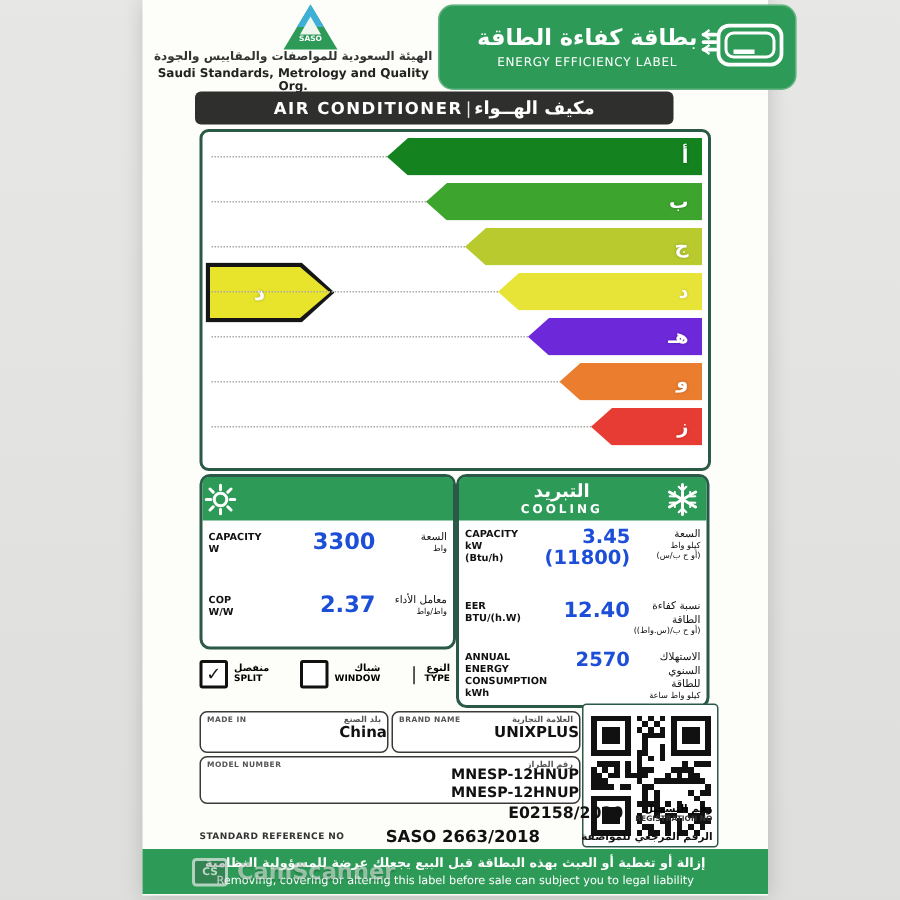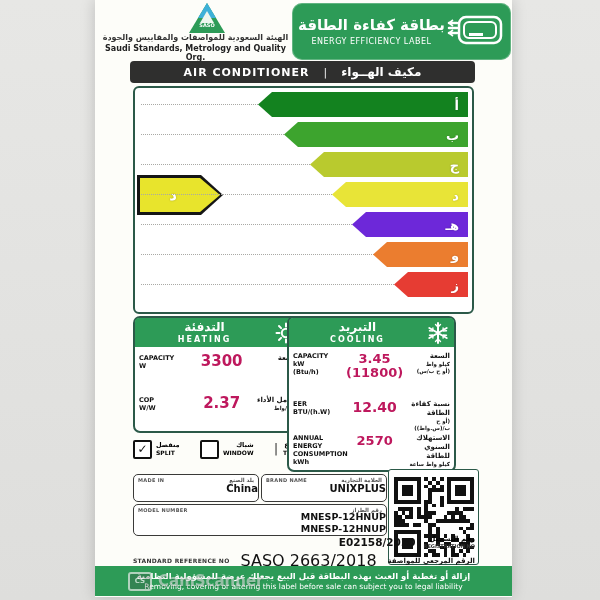--- a/index.html
+++ b/index.html
@@ -7,57 +7,57 @@
        font-family:"DejaVu Sans",sans-serif;-webkit-font-smoothing:antialiased;}
   .stage{position:relative;width:600px;height:600px;background:linear-gradient(180deg,#e7e7e5,#dededc);}
   .abs{position:absolute;}
   .card{left:95px;top:0;width:417px;height:597px;background:#fdfdf9;
         box-shadow:0 0 14px rgba(0,0,0,.18);}
   
   .org-logo{left:188px;top:2px;width:38px;height:32px;}
   .org-ar{left:98px;top:33px;width:195px;text-align:center;font-size:8px;font-weight:bold;color:#333;direction:rtl;}
   .org-en{left:98px;top:44px;width:195px;text-align:center;font-size:8px;font-weight:bold;color:#222;}
   .hdr-green{left:292px;top:3px;width:219px;height:57px;background:#2d9b57;border-radius:10px;
-             box-shadow:inset 0 0 0 1px rgba(255,255,255,.25);display:flex;align-items:center;}
+             box-shadow:inset 0 0 0 1px rgba(255,255,255,.25);display:flex;align-items:center;padding-left:20px;}
   .hdr-text{flex:1;text-align:center;color:#fff;padding-left:6px;}
   .hdr-title-ar{font-size:15px;font-weight:bold;direction:rtl;line-height:1.1;}
   .hdr-title-en{font-size:8px;font-weight:normal;letter-spacing:.5px;margin-top:3px;}
   .ac-icon{width:62px;height:46px;margin-right:4px;flex:0 0 auto;}
-  .prod-bar{left:130px;top:61px;width:345px;height:22px;background:#2f2f2e;border-radius:4px;
-            display:flex;align-items:center;justify-content:center;gap:14px;color:#fff;}
+  .prod-bar{left:130px;top:61px;width:319px;height:22px;background:#2f2f2e;border-radius:4px;
+            display:flex;align-items:center;justify-content:center;gap:2px;color:#fff;}
   .prod-en{font-size:11px;font-weight:bold;letter-spacing:1px;}
   .prod-sep{font-size:11px;opacity:.9;}
   .prod-ar{font-size:12px;font-weight:bold;direction:rtl;}
   
   .rating-box{left:133px;top:86px;width:337px;height:224px;background:#fff;
               border:2px solid #2b5948;border-radius:6px;}
   .dotline{position:absolute;left:6px;right:6px;border-top:1px dotted #a9a9a5;}
   .grade-bar{position:absolute;right:4px;height:25px;clip-path:polygon(14px 0,100% 0,100% 100%,14px 100%,0 50%);}
   .grade-letter{position:absolute;right:9px;top:50%;transform:translateY(-50%);
                 color:#fff;font-weight:bold;font-size:13px;direction:rtl;text-shadow:0 0 2px rgba(0,0,0,.25);}
   .marker{left:2px;top:88px;width:86px;height:40px;background:#151515;
           clip-path:polygon(0 0,calc(100% - 22px) 0,100% 50%,calc(100% - 22px) 100%,0 100%);}
   .marker-in{position:absolute;left:3px;top:3px;right:3px;bottom:3px;background:#e8e42c;
              clip-path:polygon(0 0,calc(100% - 20px) 0,100% 50%,calc(100% - 20px) 100%,0 100%);
              display:flex;align-items:center;justify-content:center;}
   .marker-letter{color:#fff;font-weight:bold;font-size:15px;direction:rtl;padding-right:14px;text-shadow:0 0 2px rgba(0,0,0,.3);}
   
   .panel{background:#fff;border:2px solid #2b5948;border-radius:7px;}
   .panel-heating{left:133px;top:316px;width:167px;height:113px;}
-  .panel-cooling{left:287px;top:316px;width:165px;height:152px;}
+  .panel-cooling{left:304px;top:316px;width:165px;height:152px;}
   .panel-hdr{position:absolute;left:0;right:0;top:0;height:29px;background:#2d9b57;
              border-radius:4px 4px 0 0;display:flex;align-items:center;}
   .panel-hdr-text{flex:1;text-align:center;color:#fff;}
   .panel-title-ar{font-size:12px;font-weight:bold;direction:rtl;line-height:1;}
   .panel-title-en{font-size:8px;font-weight:bold;letter-spacing:2px;margin-top:2px;}
   .panel-icon{width:24px;height:24px;margin-right:4px;flex:0 0 auto;}
   .prow{position:absolute;left:4px;right:4px;display:flex;align-items:flex-start;}
   .prow-en{width:34%;font-size:6.5px;font-weight:bold;color:#111;line-height:1.25;}
-  .prow-val{flex:1;text-align:center;font-weight:bold;color:#be185d;line-height:1.05;}
-  .prow-ar{width:30%;font-size:7px;font-weight:bold;color:#111;direction:rtl;line-height:1.3;}
+  .prow-val{flex:1;text-align:right;font-weight:bold;color:#1d4ed8;line-height:1.05;}
+  .prow-ar{width:30%;font-size:7px;font-weight:normal;color:#111;direction:rtl;line-height:1.3;}
   .v15{font-size:15px;} .v13{font-size:13px;} .v14{font-size:14px;}
   
   .type-row{left:133px;top:436px;width:167px;height:26px;display:flex;align-items:center;justify-content:space-between;}
   .type-opt{display:flex;align-items:center;gap:4px;}
   .chk{width:15px;height:15px;border:2px solid #111;border-radius:2px;background:#fff;
        display:flex;align-items:center;justify-content:center;font-size:12px;font-weight:bold;color:#111;}
   .opt-lbls{display:flex;flex-direction:column;line-height:1.2;}
   .opt-ar{font-size:6.5px;font-weight:bold;direction:rtl;}
   .opt-en{font-size:6px;font-weight:bold;}
   .type-lbl{display:flex;align-items:center;gap:5px;}
@@ -70,21 +70,21 @@
   .model-val{top:6px;font-size:9.5px;line-height:1.25;}
   .qr-frame{left:388px;top:469px;width:89px;height:94px;background:#fff;border:1px solid #2b5948;border-radius:3px;
             display:flex;align-items:center;justify-content:center;}
   .reg-row{left:230px;top:535px;width:245px;display:flex;align-items:center;justify-content:flex-end;gap:8px;}
   .reg-val{font-size:10.5px;font-weight:bold;color:#111;}
   .reg-lbls{display:flex;flex-direction:column;align-items:flex-end;line-height:1.2;}
   .reg-ar{font-size:7px;font-weight:bold;direction:rtl;}
   .reg-en{font-size:5px;font-weight:bold;color:#333;}
   .std-row{left:133px;top:551px;width:342px;display:flex;align-items:center;justify-content:space-between;}
   .std-en{font-size:6px;font-weight:bold;color:#333;letter-spacing:.3px;}
-  .std-val{font-size:16px;font-weight:normal;color:#111;}
+  .std-val{font-size:11px;font-weight:bold;color:#111;}
   .std-ar{font-size:7px;font-weight:bold;direction:rtl;color:#111;}
   
   .footer{left:95px;top:566px;width:417px;height:30px;background:#2d9b57;color:#fff;
           display:flex;flex-direction:column;align-items:center;justify-content:center;line-height:1.3;}
   .foot-ar{font-size:8.5px;font-weight:bold;direction:rtl;}
   .foot-en{font-size:7.5px;}
   .watermark{left:128px;top:567px;height:28px;display:flex;align-items:center;gap:6px;opacity:.75;pointer-events:none;}
   .wm-badge{width:20px;height:15px;border:2px solid rgba(240,240,240,.9);border-radius:3px;background:rgba(70,70,70,.35);
             display:flex;align-items:center;justify-content:center;font-size:7px;font-weight:bold;color:rgba(245,245,245,.95);}
   .wm-text{font-size:15px;font-weight:bold;color:rgba(225,225,225,.8);text-shadow:0 1px 1px rgba(0,0,0,.25);}
@@ -155,24 +155,20 @@
         <span class="grade-letter">و</span>
       </div>
       <div class="dotline" style="top: 196px;"></div>
       <div class="grade-bar" style="top: 184px; width: 74px; background: rgb(230, 60, 51);">
         <span class="grade-letter">ز</span>
       </div>
     </div>
 
   <div class="abs panel panel-heating">
     <div class="panel-hdr">
-      <div class="panel-hdr-text">
-        <div class="panel-title-ar">التدفئة</div>
-        <div class="panel-title-en">HEATING</div>
-      </div>
       <svg class="panel-icon" viewBox="0 0 24 24">
         <circle cx="12" cy="12" r="4.2" fill="none" stroke="#fff" stroke-width="2"></circle>
         <g stroke="#fff" stroke-width="2" stroke-linecap="round">
           <path d="M12 2.5v3M12 18.5v3M2.5 12h3M18.5 12h3M5 5l2.1 2.1M16.9 16.9L19 19M19 5l-2.1 2.1M7.1 16.9L5 19"></path>
         </g>
       </svg>
     </div>
     <div class="prow" style="top:36px;">
       <div class="prow-en">
         <div>CAPACITY</div>

